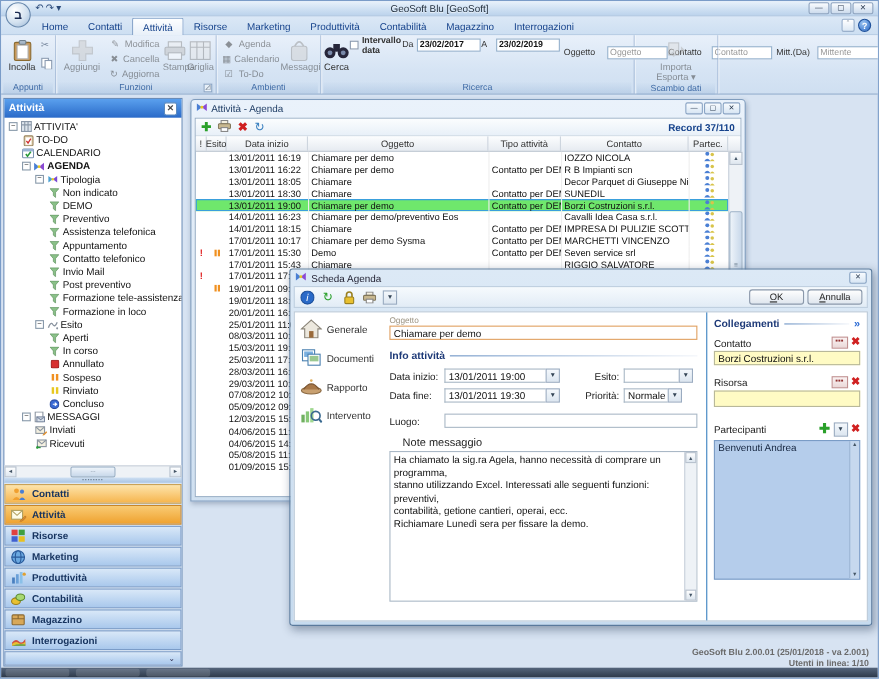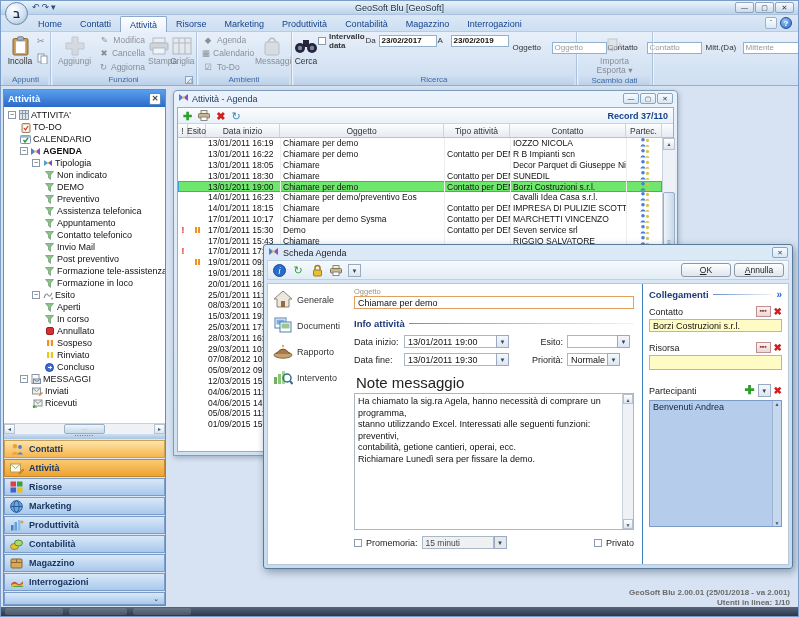--- a/index.html
+++ b/index.html
@@ -1216,43 +1216,35 @@
         <span class="combo">
             <span class="inp" style="width:92px">13/01/2011 19:30</span>
             <span class="dropbtn">▼</span>
           </span>
         <span style="margin-left:22px;width:36px;text-align:right;padding-right:4px">Priorità:</span>
         <span class="combo">
             <span class="inp" style="width:40px">Normale</span>
             <span class="dropbtn">▼</span>
           </span>
       </div>
-      <div style="font-size:15px;color:#222;margin:8px 2px 2px">Note messaggio</div>
+      <div class="frow" style="margin-top:10px">
+        <span class="lab">Luogo:</span>
+        <span class="inp" style="flex:1"></span>
+      </div>
+      <div style="font-size:10px;color:#222;margin:8px 12px 2px">Note messaggio</div>
       <div class="note-box">
         <div class="note-text">Ha chiamato la sig.ra Agela, hanno necessità di comprare un programma,
 stanno utilizzando Excel. Interessati alle seguenti funzioni: preventivi,
 contabilità, getione cantieri, operai, ecc.
 Richiamare Lunedì sera per fissare la demo.</div>
         <div class="sbcol">
             <span class="varr">▲</span>
             <span class="varr">▼</span>
           </div>
       </div>
-      <div class="prom-row">
-        <span class="cb"></span>
-        <span>Promemoria:</span>
-        <span class="combo">
-            <span class="sel-dis">15 minuti</span>
-            <span class="dropbtn" style="background:#e4e8ec">▼</span>
-          </span>
-        <span style="margin-left:auto;display:flex;align-items:center;gap:4px">
-          <span class="cb"></span>
-          <span>Privato</span>
-        </span>
-      </div>
     </div>
     <div class="dlg-right">
       <div class="sect-hdr" style="margin:2px 0 2px">
         <b>Collegamenti</b>
         <span class="line"></span>
           <span class="chev">»</span>
       </div>
       <div class="lrow">
         <span>Contatto</span>
         <span class="dots-btn">▪▪▪</span>

